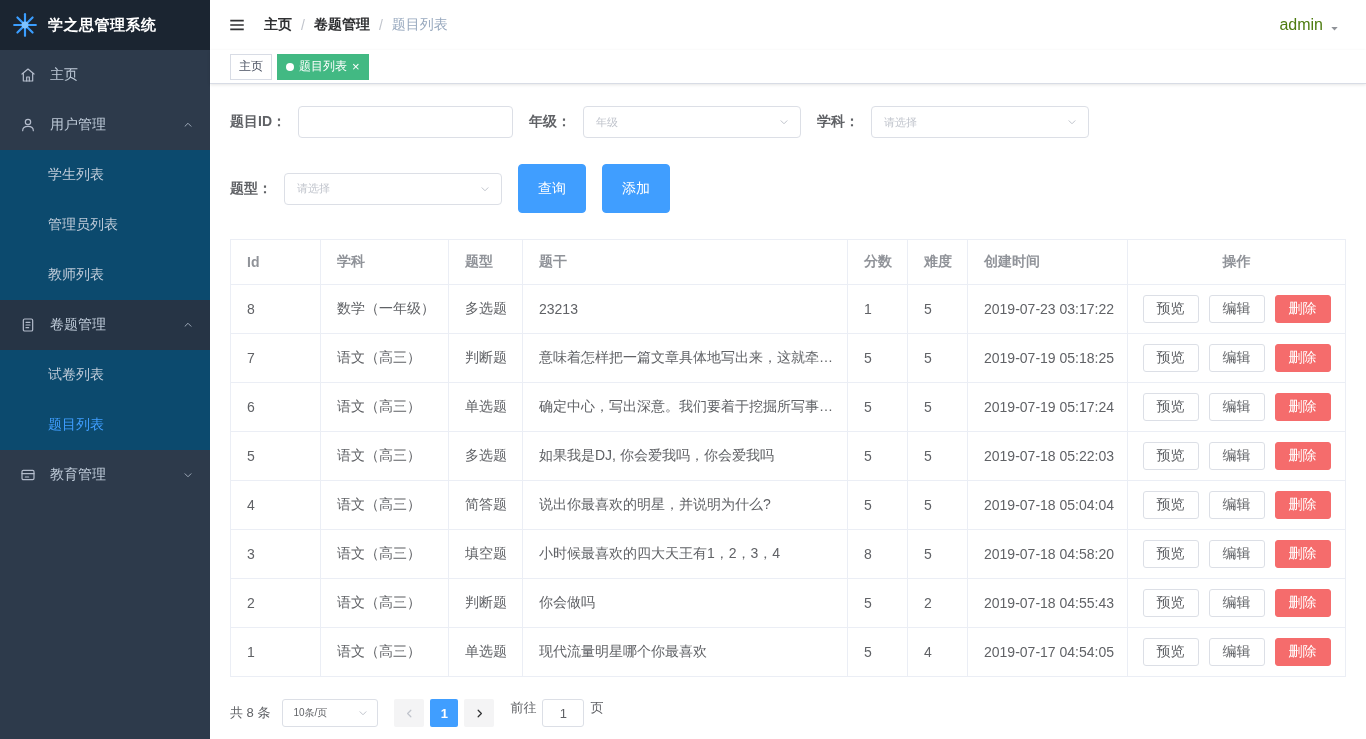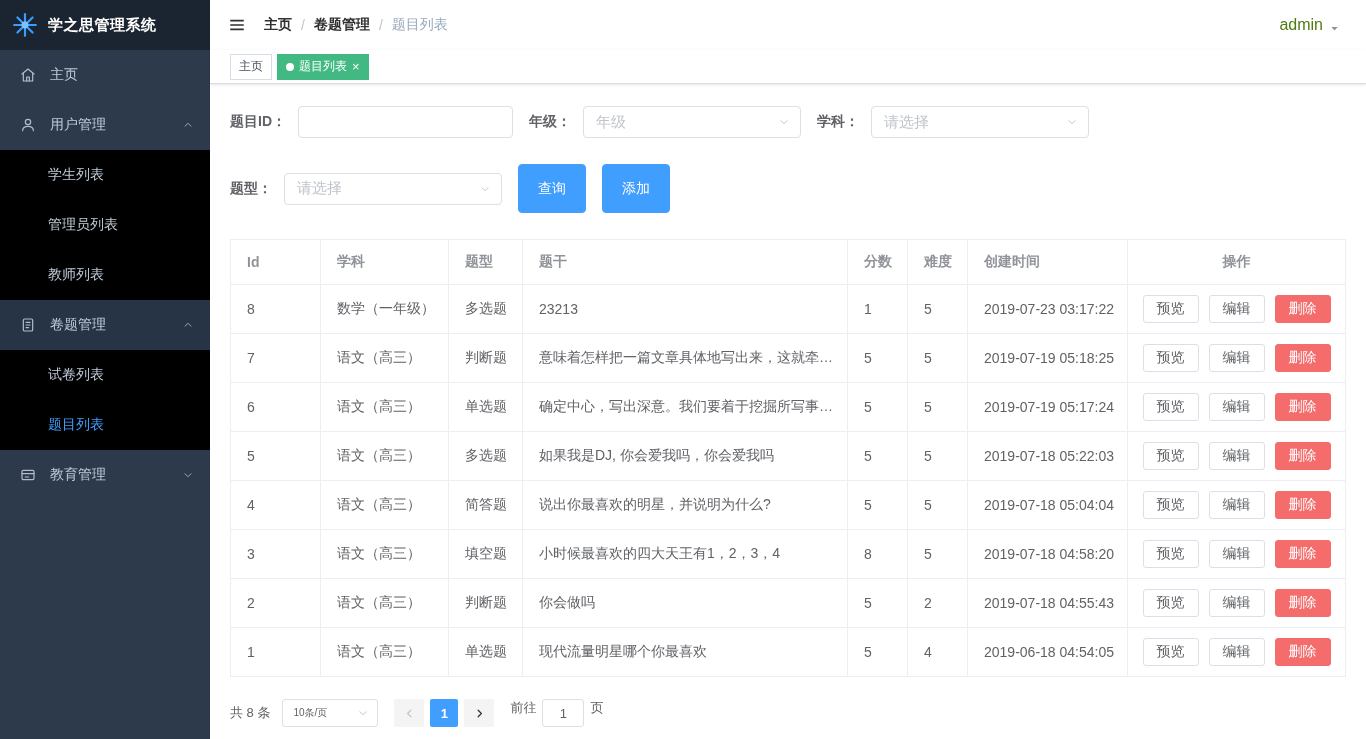--- a/index.html
+++ b/index.html
@@ -10,21 +10,21 @@
   
   .sidebar { width:210px; flex:0 0 210px; background:#2d3a4b; color:#bfcbd9; display:flex; flex-direction:column; }
   .logo { height:50px; flex:0 0 50px; background:#1b2531; display:flex; align-items:center; gap:10px; padding-left:12px; }
   .logo-icon { display:inline-flex; }
   .logo-title { color:#fff; font-weight:bold; font-size:15px; letter-spacing:.5px; }
   .menu { flex:1; overflow:hidden; }
   .menu-item { height:50px; display:flex; align-items:center; padding:0 16px 0 20px; font-size:14px; cursor:pointer; }
   .menu-item .mi-icon { display:inline-flex; width:18px; margin-right:12px; color:#b4bccc; }
   .menu-item .arrow { margin-left:auto; display:inline-flex; color:#bfcbd9; opacity:.85; }
   .menu-item.group-open-2 { background:#263445; }
-  .submenu .menu-item { background:#000000; padding-left:48px; }
+  .submenu .menu-item { background:#0c4a6e; padding-left:48px; }
   .menu-item.active { color:#409EFF; }
 
   
   .main { flex:1; min-width:0; display:flex; flex-direction:column; background:#fff; }
 
   .topbar { height:50px; flex:0 0 50px; display:flex; align-items:center; padding:0 26px 0 18px; }
   .hamburger { display:inline-flex; color:#303133; margin-right:18px; cursor:pointer; }
   .breadcrumb { display:flex; align-items:center; gap:9px; font-size:14px; }
   .bc-item { color:#303133; font-weight:600; cursor:pointer; }
   .bc-item.last { color:#97a8be; font-weight:400; cursor:default; }
@@ -39,21 +39,21 @@
   .tab-close { font-size:13px; line-height:1; cursor:pointer; }
 
   .content { flex:1; padding:22px 20px 0; overflow:hidden; }
 
   
   .filter-row { display:flex; align-items:center; margin-bottom:26px; }
   .f-label { font-weight:bold; color:#606266; margin-right:12px; white-space:nowrap; }
   .ml { margin-left:16px; }
   .text-input { width:215px; height:32px; border:1px solid #dcdfe6; border-radius:4px; padding:0 12px; font-size:14px; color:#606266; outline:none; font-family:inherit; }
   .select { width:218px; height:32px; border:1px solid #dcdfe6; border-radius:4px; background:#fff; display:flex; align-items:center; justify-content:space-between; padding:0 10px 0 12px; cursor:pointer; }
-  .select .sel-text { color:#c0c4cc; font-size:15px; }
+  .select .sel-text { color:#c0c4cc; font-size:11px; }
   .select .chev { color:#c0c4cc; display:inline-flex; }
   .btn-primary { height:49px; padding:0 19px; margin-left:16px; background:#409EFF; border:1px solid #409EFF; color:#fff; font-size:14px; border-radius:4px; cursor:pointer; font-family:inherit; }
 
   
   table.q-table { width:100%; border-collapse:collapse; table-layout:fixed; font-size:14px; }
   .q-table th, .q-table td { border:1px solid #EBEEF5; padding:0 8px 0 16px; text-align:left; overflow:hidden; white-space:nowrap; text-overflow:ellipsis; }
   .q-table th { height:45px; color:#909399; font-weight:bold; background:#fff; }
   .q-table td { height:49px; color:#606266; }
   .q-table th.col-ops, .q-table td.col-ops { text-align:center; padding:0 8px; }
   .btn { height:28px; padding:0 13px; font-size:14px; border-radius:3px; cursor:pointer; font-family:inherit; }
@@ -337,21 +337,21 @@
               <td>2019-07-18 04:55:43</td>
               <td class="col-ops"><button class="btn btn-plain">预览</button><button class="btn btn-plain">编辑</button><button class="btn btn-danger">删除</button></td>
             </tr>
             <tr>
               <td>1</td>
               <td>语文（高三）</td>
               <td>单选题</td>
               <td>现代流量明星哪个你最喜欢</td>
               <td>5</td>
               <td>4</td>
-              <td>2019-06-18 04:54:05</td>
+              <td>2019-07-17 04:54:05</td>
               <td class="col-ops"><button class="btn btn-plain">预览</button><button class="btn btn-plain">编辑</button><button class="btn btn-danger">删除</button></td>
             </tr>
           </tbody>
       </table>
 
       <div class="pagination">
         <span class="pg-total">共 8 条</span>
         <div class="size-select">
           <span class="sel-text">10条/页</span>
           <span class="chev">

